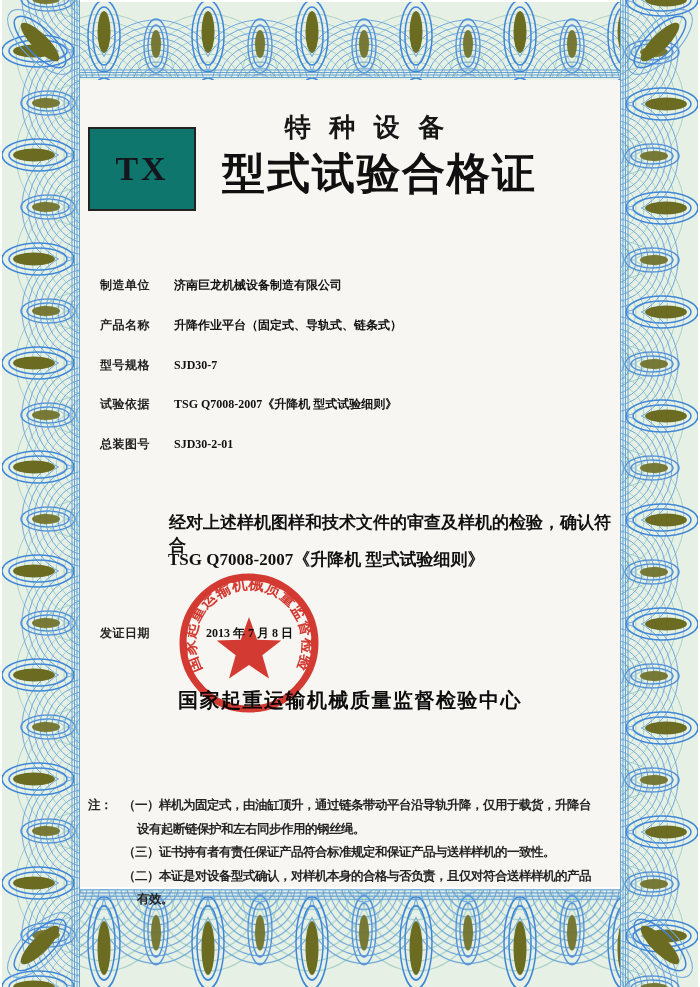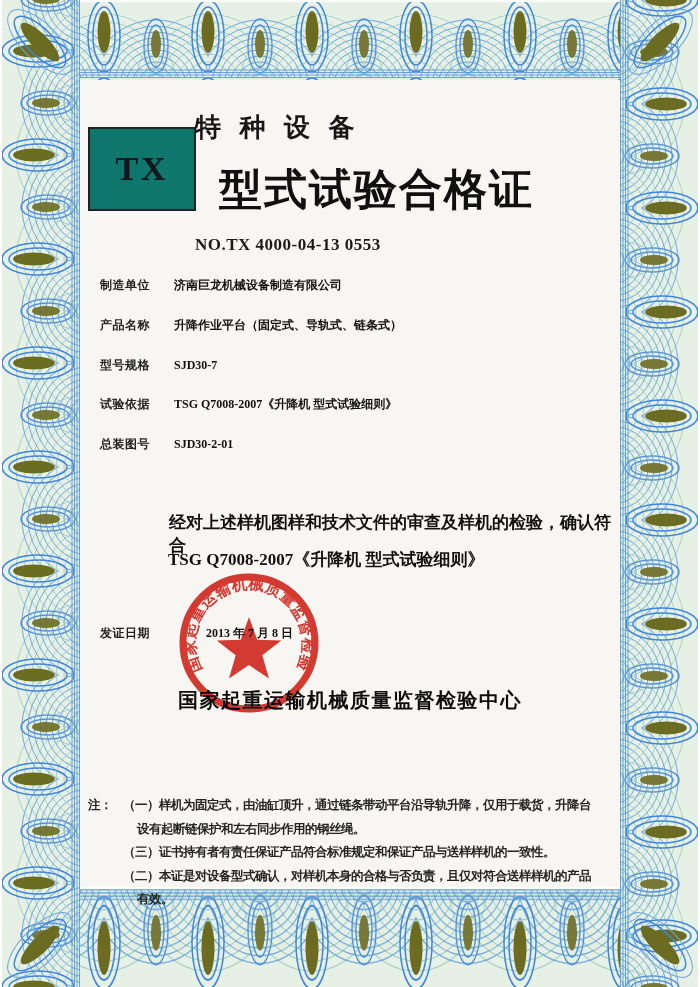--- a/index.html
+++ b/index.html
@@ -12,23 +12,23 @@
   .page{
     position:absolute;left:80px;top:80px;width:540px;height:807px;
     background:#f7f6f2;z-index:1;color:#1c1c1c;
   }
   .txbox{
     position:absolute;left:8px;top:47px;width:104px;height:80px;
     border:2px solid #222;display:flex;align-items:center;justify-content:center;
     background:#0f766e;
   }
   .txbox span{font-size:34px;font-weight:bold;letter-spacing:3px;color:#15151d;}
-  .header{position:absolute;left:115px;top:30px;width:345px;}
+  .header{position:absolute;left:115px;top:30px;width:345px;text-align:center;}
   .h-top{font-size:26px;font-weight:bold;letter-spacing:6px;color:#161616;}
-  .h-main{font-size:43px;font-weight:bold;letter-spacing:2px;margin-top:16px;color:#101010;padding-left:24px;}
+  .h-main{font-size:43px;font-weight:bold;letter-spacing:2px;margin-top:0;color:#101010;padding-left:24px;}
   .h-no{font-size:17px;font-weight:bold;margin-top:16px;letter-spacing:0.5px;color:#1a1a1a;}
   .row{position:absolute;left:8px;width:525px;font-size:12px;font-weight:bold;white-space:pre-wrap;}
   .row .lbl{display:inline-block;width:74px;letter-spacing:0.5px;color:#222;}
   .row .val{color:#111;}
   .r1{top:182px}.r2{top:222px}.r3{top:262px}.r4{top:301px}.r5{top:341px}
   .r6{top:393px}
   .cov2{position:absolute;left:89px;top:431px;font-size:17px;font-weight:bold;color:#111;}
   .cov3{position:absolute;left:88px;top:468px;font-size:17px;font-weight:bold;color:#111;}
   .r-date{top:530px}
   .r-date .lbl{width:106px;}
@@ -147,21 +147,20 @@
 
 <div class="page">
 
   <div class="txbox">
     <span>TX</span>
   </div>
 
   <div class="header">
     <div class="h-top">特 种 设 备</div>
     <div class="h-main">型式试验合格证</div>
-    <div class="h-no">NO.TX 4000-04-13 0553</div>
   </div>
 
   <div class="row r1">
     <span class="lbl">制造单位</span><span class="val">济南巨龙机械设备制造有限公司</span>
   </div>
   <div class="row r2">
     <span class="lbl">产品名称</span><span class="val">升降作业平台（固定式、导轨式、链条式）</span>
   </div>
   <div class="row r3">
     <span class="lbl">型号规格</span><span class="val">SJD30-7</span>

